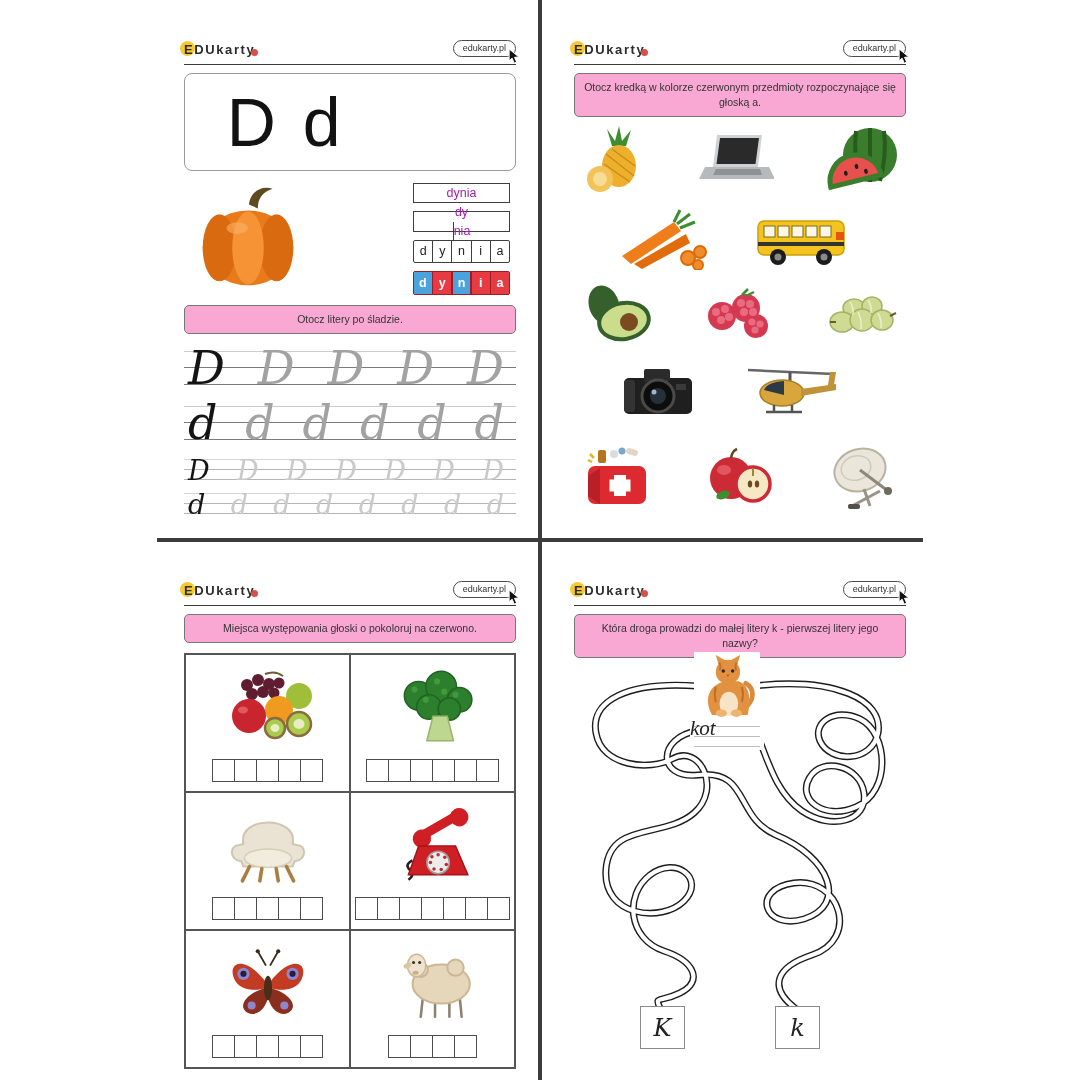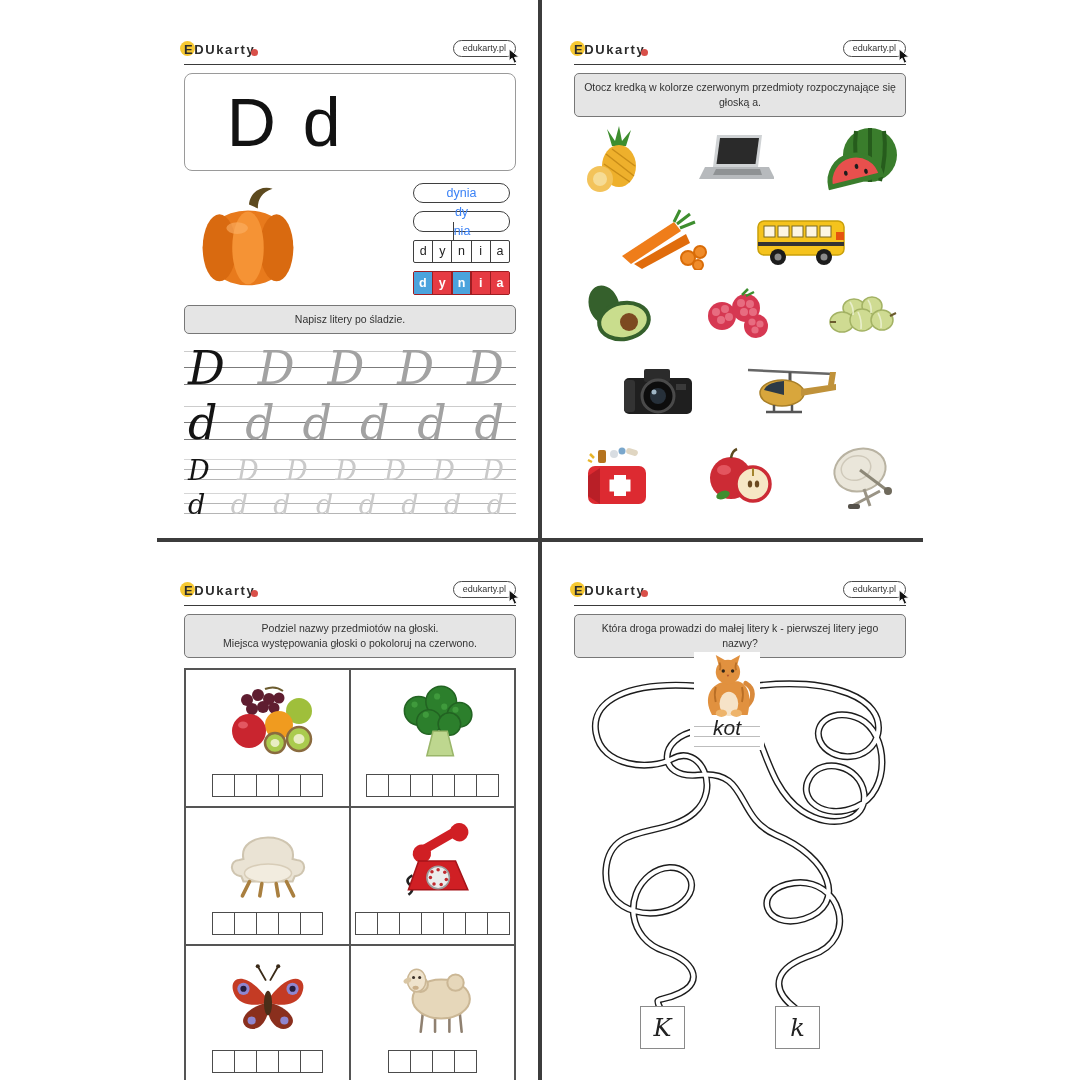--- a/index.html
+++ b/index.html
@@ -19,39 +19,39 @@
   .logo{position:relative;line-height:15px;}
   .logo-dot{position:absolute;left:-4px;top:0px;width:15px;height:15px;border-radius:50%;background:#f6c832;}
   .logo-text{position:relative;font-weight:700;font-size:13px;letter-spacing:1.6px;color:#2c2c2c;}
   .logo-reddot{display:inline-block;width:7px;height:7px;border-radius:50%;background:#d9504a;
                margin-left:-4px;vertical-align:-2px;position:relative;}
   .badge{position:relative;border:1.2px solid #4a4a4a;border-radius:9px;font-size:9px;
          color:#333;padding:2px 9px 3px;background:#fff;}
   .cursor{position:absolute;right:-6px;bottom:-10px;}
 
   .instr{border:1px solid #777;border-radius:5px;text-align:center;font-size:10.5px;
-         line-height:15px;color:#333;padding:6px 8px;background:#e5e5e5;}
+         line-height:15px;color:#333;padding:6px 8px;background:#f9a8d4;}
 
   
   .bigcard{display:flex;border:1.5px solid #9a9a9a;border-radius:8px;height:96px;margin-top:8px;overflow:hidden;padding-left:20px;}
   .bigprint{width:52%;display:flex;align-items:center;justify-content:center;
             font-size:68px;color:#121212;letter-spacing:4px;}
   .bigcur{position:relative;width:48%;}
   .gl{position:absolute;left:4px;right:8px;height:1px;}
   .bigcur .l1{top:14px;background:#c6c6c6;}
   .bigcur .l2{top:40px;background:#555;}
   .bigcur .l3{top:66px;background:#555;}
   .bigcur .l4{top:88px;background:#c6c6c6;}
   .curDd{position:absolute;left:16px;top:-12px;font-family:"DejaVu Serif",serif;
          font-style:italic;font-size:62px;color:#161616;letter-spacing:2px;}
 
   .prow{display:flex;margin-top:8px;height:116px;}
   .wcol{margin-left:auto;width:97px;padding-right:6px;display:flex;flex-direction:column;gap:8px;margin-top:4px;}
-  .wbox{border:1.2px solid #3f3f3f;border-radius:10px;height:19px;display:flex;align-items:center;
-        justify-content:center;font-size:12.5px;color:#3b82f6;background:#fff;}
+  .wbox{border:1.2px solid #3f3f3f;border-radius:0;height:19px;display:flex;align-items:center;
+        justify-content:center;font-size:12.5px;color:#a21caf;background:#fff;}
   .wbox.split{padding:0;flex-direction:column;}
   .wbox.split span{flex:1;text-align:center;line-height:19px;}
   .wbox.split span + span{border-left:1.2px solid #3f3f3f;}
   .lrow{display:flex;height:21px;border:1.2px solid #3f3f3f;border-radius:2px;background:#fff;}
   .lrow span{flex:1;text-align:center;line-height:21px;font-size:12.5px;color:#222;}
   .lrow span + span{border-left:1.2px solid #3f3f3f;}
   .crow{display:flex;height:22px;background:#9e1d22;border:1px solid #9e1d22;gap:1.5px;border-radius:2px;}
   .crow span{flex:1;text-align:center;line-height:22px;font-size:12.5px;font-weight:700;color:#fff;}
   .c-blue{background:#4ba3dd;} .c-red{background:#e63b43;}
 
@@ -82,21 +82,21 @@
 
   
   #p4{position:absolute;}
   .maze{position:absolute;left:-2px;top:85px;}
   .mo{fill:none;stroke:#1c1c1c;stroke-width:7;stroke-linecap:round;}
   .mi{fill:none;stroke:#ffffff;stroke-width:4.2;stroke-linecap:round;}
   .catbox{position:absolute;left:120px;top:76px;width:66px;height:66px;background:#fff;
           display:flex;align-items:flex-end;justify-content:center;}
   .kotbox{position:absolute;left:116px;top:146px;width:74px;height:28px;background:#fff;}
   .kotbox .gl2{position:absolute;left:4px;right:4px;height:1px;background:#bdbdbd;}
-  .kotword{position:absolute;width:100%;text-align:center;top:-6px;font-family:Liberation Sans, sans-serif;
+  .kotword{position:absolute;width:100%;top:-6px;font-family:Liberation Serif, serif;
            font-style:italic;font-size:21px;color:#222;}
   .endbox{position:absolute;top:430px;width:43px;height:41px;border:1.5px solid #8a8a8a;background:#fff;
           display:flex;align-items:center;justify-content:center;font-family:"DejaVu Serif",serif;
           font-style:italic;font-size:24px;color:#222;}
   #ebK{left:66px;} #ebk{left:201px;}
 </style>
 </head>
 <body>
 
 <div class="canvas">
@@ -146,21 +146,21 @@
         <div class="crow">
           <span class="c-blue">d</span>
             <span class="c-red">y</span>
             <span class="c-blue">n</span>
             <span class="c-red">i</span>
             <span class="c-red">a</span>
         </div>
       </div>
     </div>
 
-    <div class="instr" style="margin-top:10px;">Napisz litery po śladzie.</div>
+    <div class="instr" style="margin-top:10px;">Otocz litery po śladzie.</div>
 
     <div class="trow big-t" style="margin-top:17px;">
       <div class="tl a"></div>
         <div class="tl b"></div>
         <div class="tl c"></div>
       <div class="tletters">
           <span class="lead">D</span>
           <span class="dotted">D</span>
           <span class="dotted">D</span>
           <span class="dotted">D</span>
@@ -372,21 +372,20 @@
   <div class="page" id="p3">
     <div class="phead">
       <div class="logo"><span class="logo-dot"></span><span class="logo-text">EDUkarty</span><span class="logo-reddot"></span></div>
       <div class="badge"><span>edukarty.pl</span>
         <span class="cursor"><svg width="13" height="15" viewBox="0 0 12 14">
               <path d="M1 0 L1 11 L3.8 8.6 L5.8 13.2 L8 12.2 L6 7.8 L10 7.4 Z" fill="#111" stroke="#fff" stroke-width="0.9"></path>
             </svg></span>
       </div>
     </div>
     <div class="instr" style="margin-top:8px;">
-      <div>Podziel nazwy przedmiotów na głoski.</div>
       <div>Miejsca występowania głoski o pokoloruj na czerwono.</div>
     </div>
 
     <div class="gtable">
       <div class="gcell">
         <div class="pic">
             <svg width="102" height="78" viewBox="0 0 102 78">
           <g fill="#5f1d30">
                 <circle cx="30" cy="17" r="6"></circle>
                 <circle cx="41" cy="12" r="6"></circle>

